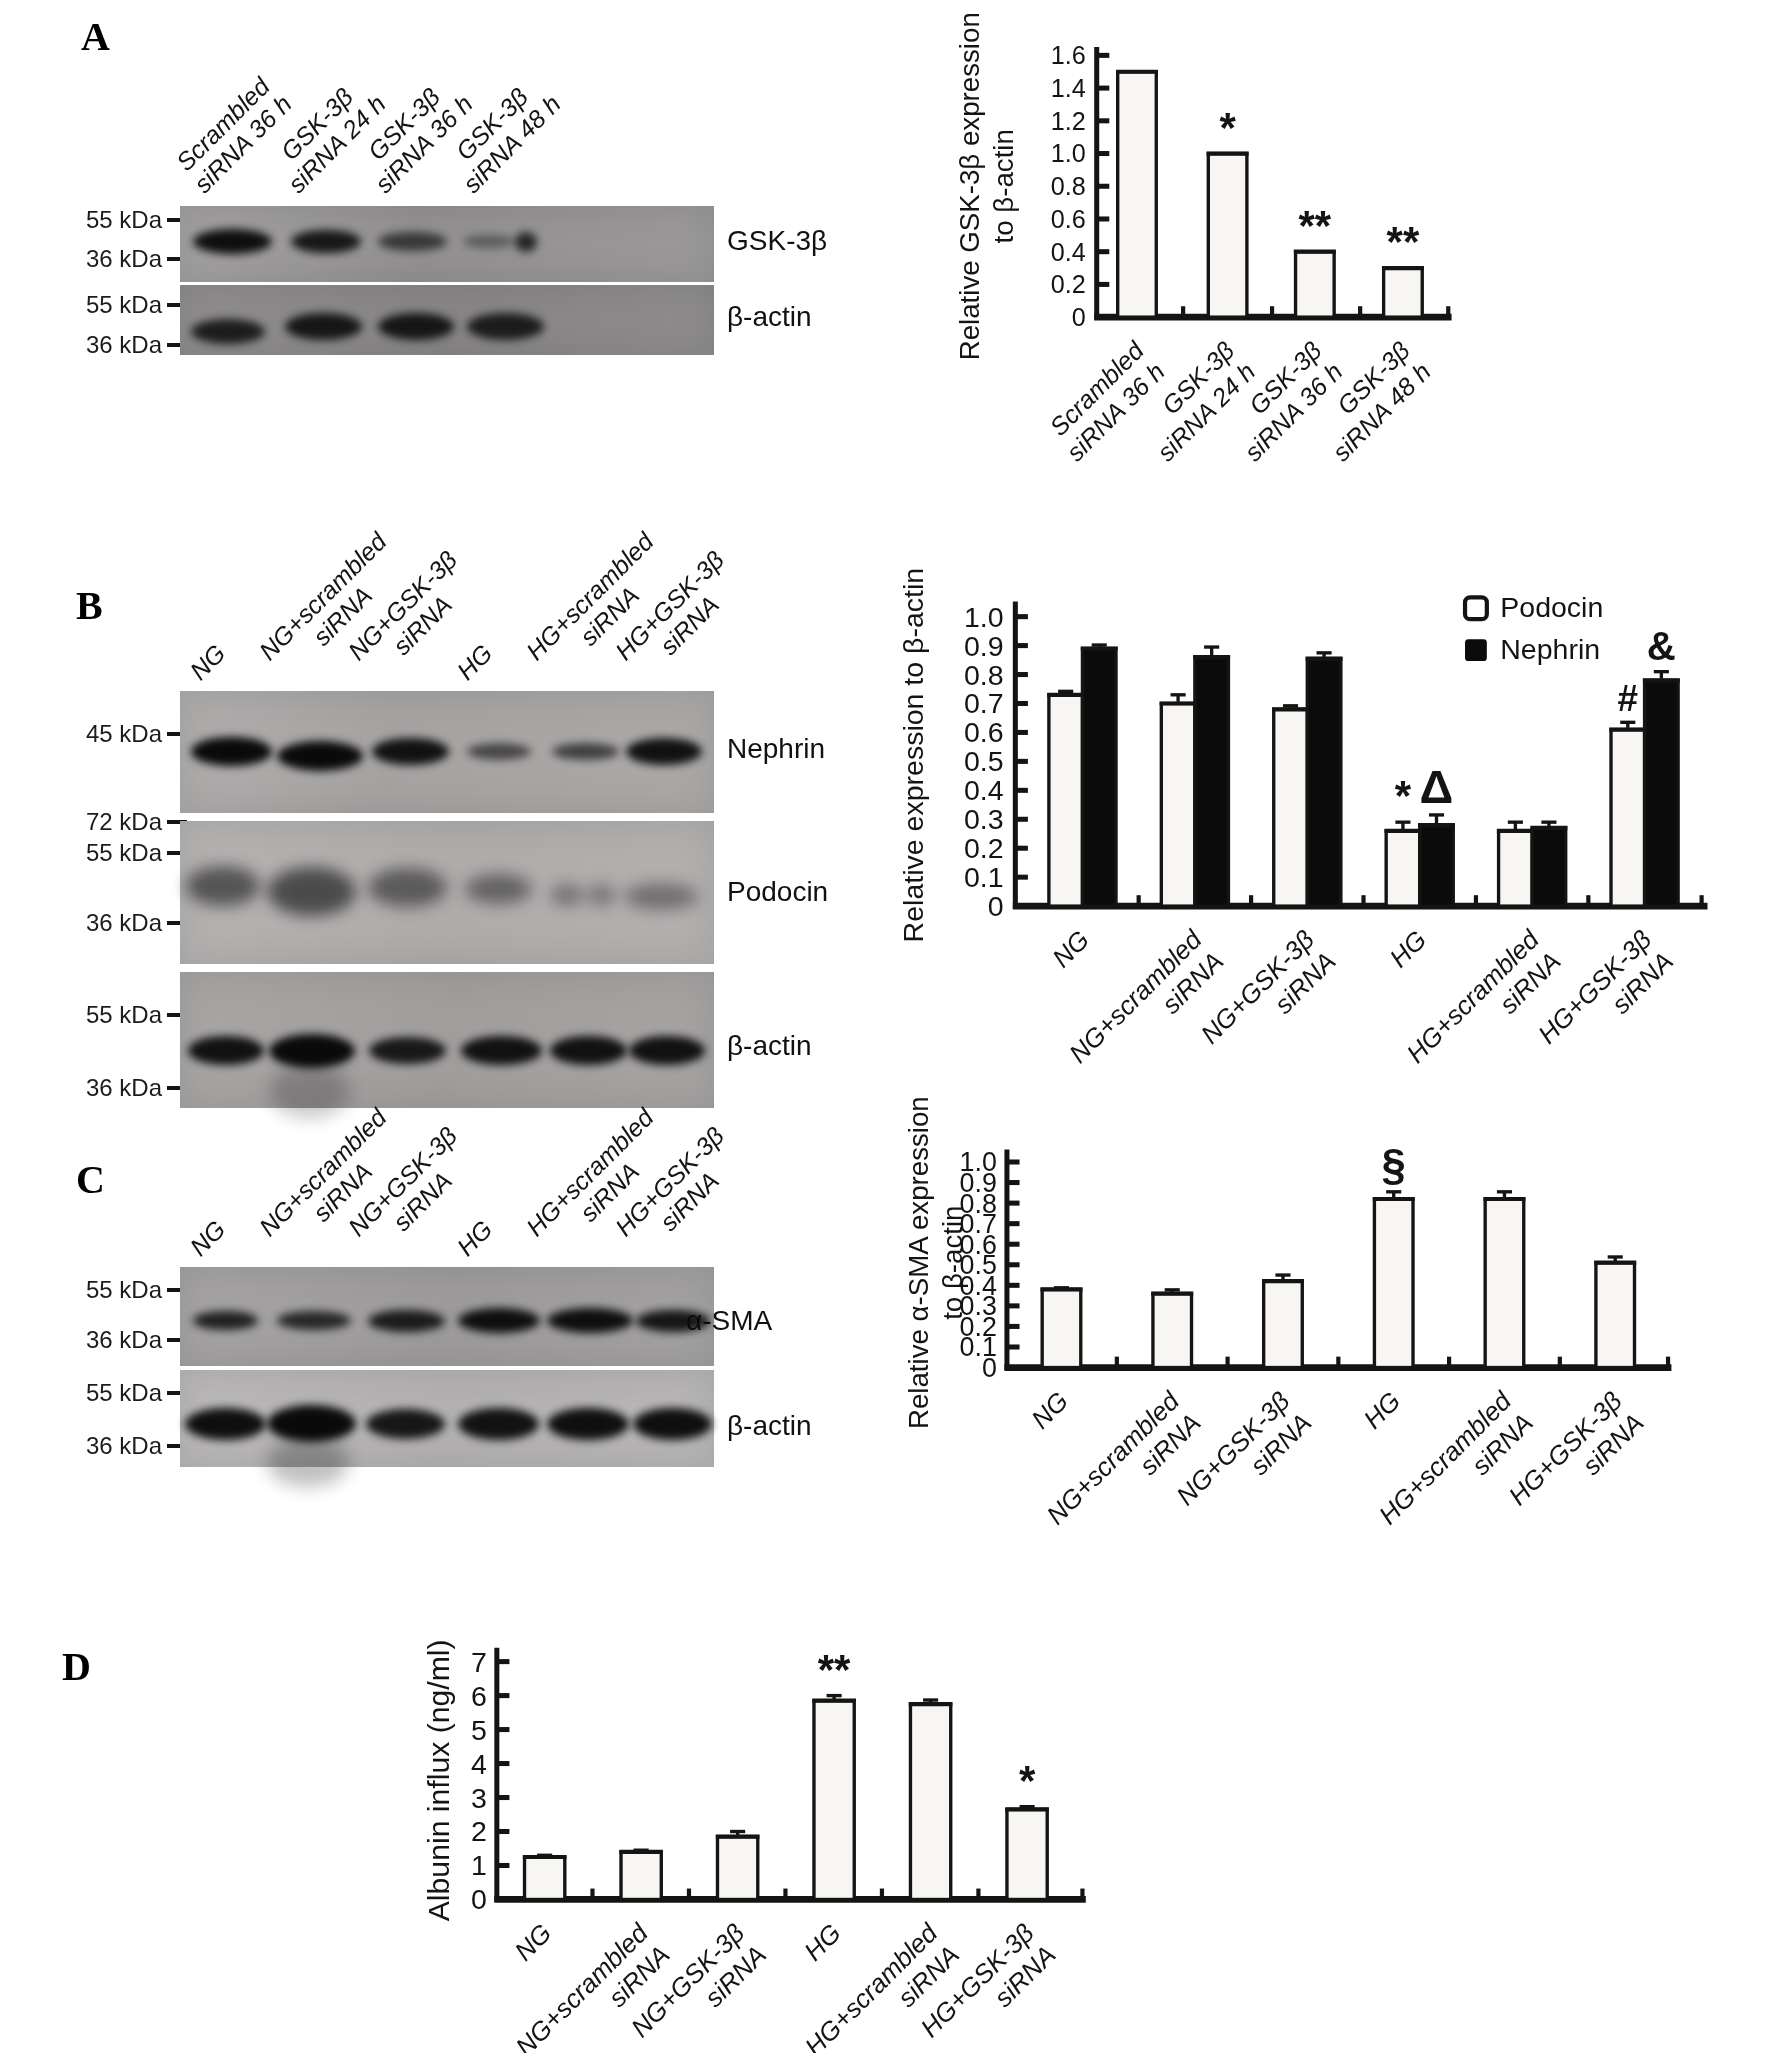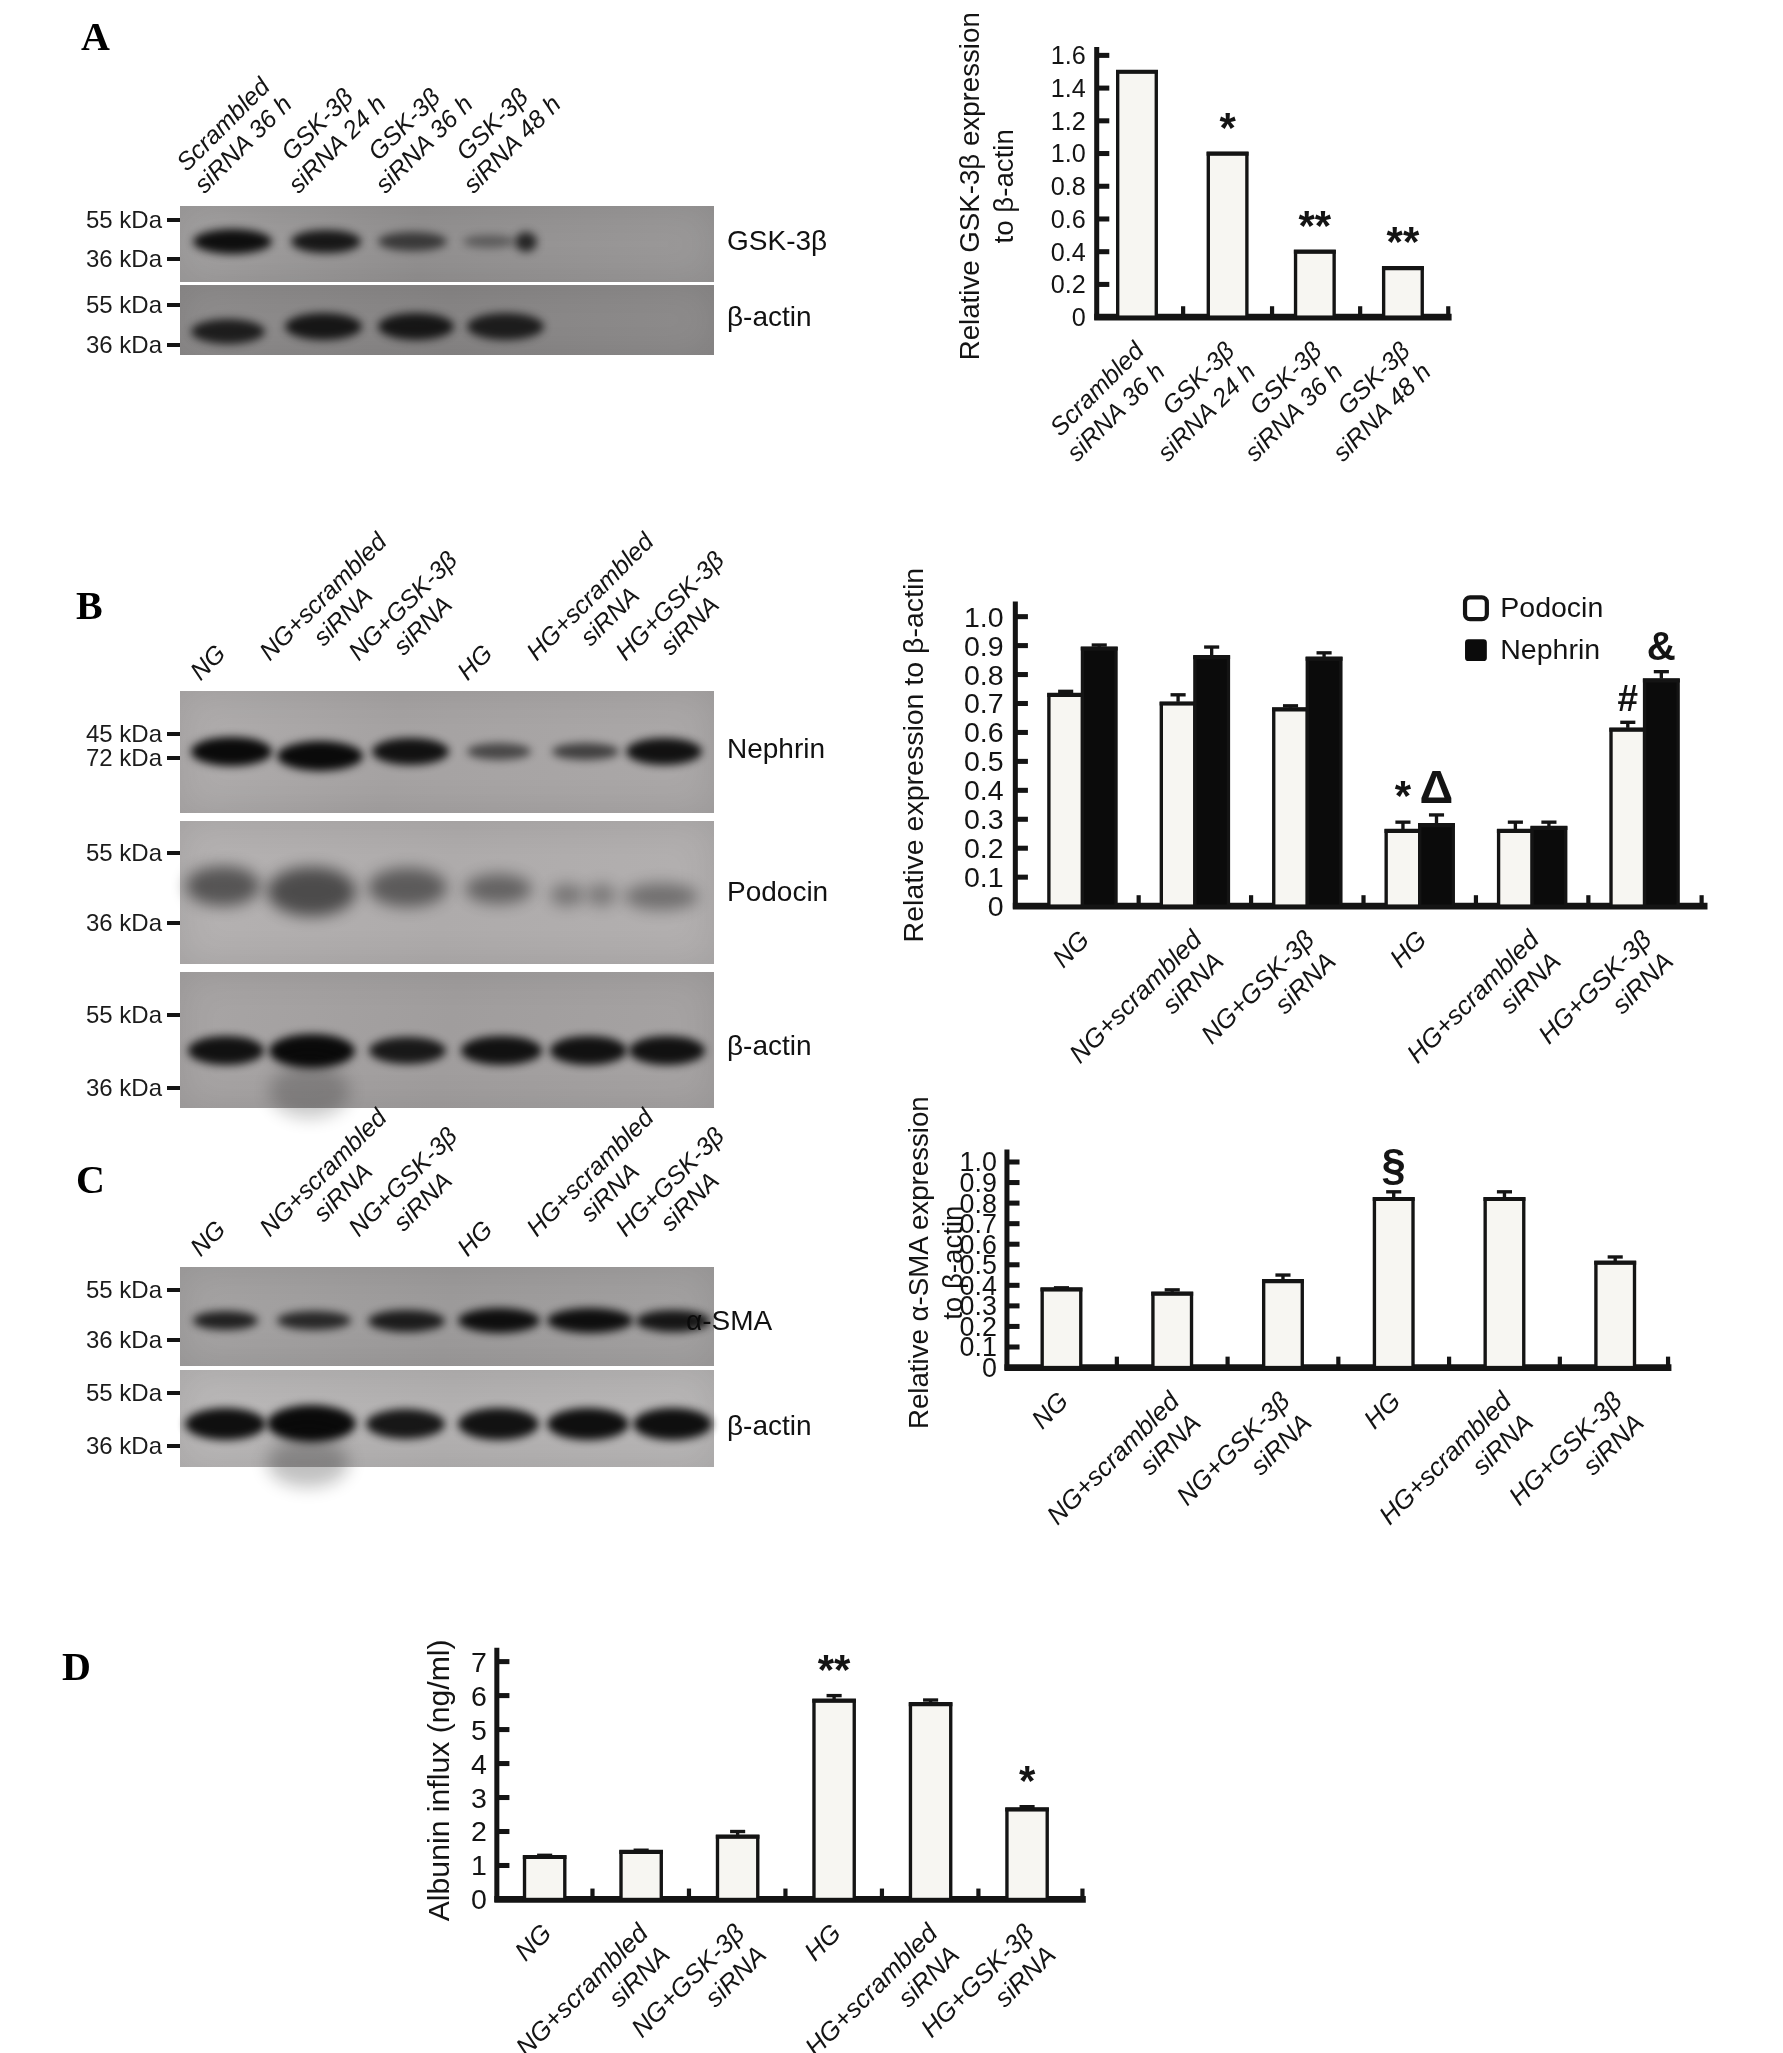--- a/index.html
+++ b/index.html
@@ -72,21 +72,21 @@
   <div class="lane-label" style="left:560px;top:685px">
       <span>HG+scrambled
 siRNA</span>
     </div>
   <div class="lane-label" style="left:649px;top:685px">
       <span>HG+GSK-3β
 siRNA</span>
     </div>
 
   <div class="abs marker" style="left:60px;top:719px">45 kDa</div>
-  <div class="abs marker" style="left:60px;top:743px">72 kDa</div>
+  <div class="abs marker" style="left:60px;top:807px">72 kDa</div>
   <div class="abs marker" style="left:60px;top:838px">55 kDa</div>
   <div class="abs marker" style="left:60px;top:908px">36 kDa</div>
   <div class="abs marker" style="left:60px;top:1000px">55 kDa</div>
   <div class="abs marker" style="left:60px;top:1073px">36 kDa</div>
 
   <div class="blot-box" style="left:180px;top:691px;width:534px;height:122px;background:linear-gradient(100deg,#b0adad,#a5a2a2 40%,#aba8a8)"></div>
   <div class="blot-box" style="left:180px;top:821px;width:534px;height:143px;background:linear-gradient(100deg,#b5b2b2,#aeabab 50%,#b3b0b0)"></div>
   <div class="blot-box" style="left:180px;top:972px;width:534px;height:136px;background:linear-gradient(100deg,#a8a5a5,#a09d9d 50%,#a6a3a3)"></div>
 
   <div class="abs band-name" style="left:727px;top:733px">Nephrin</div>

